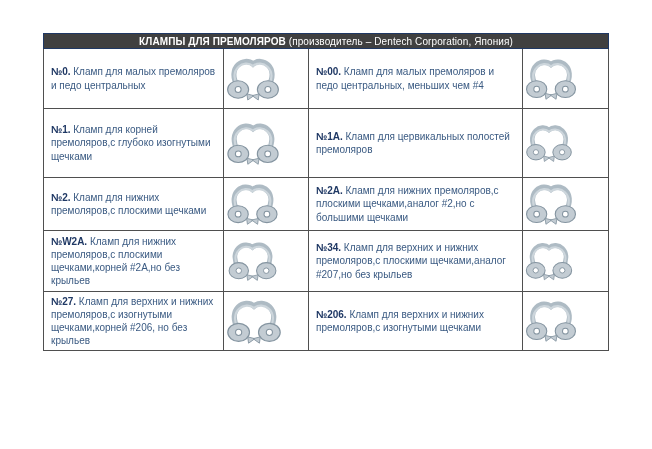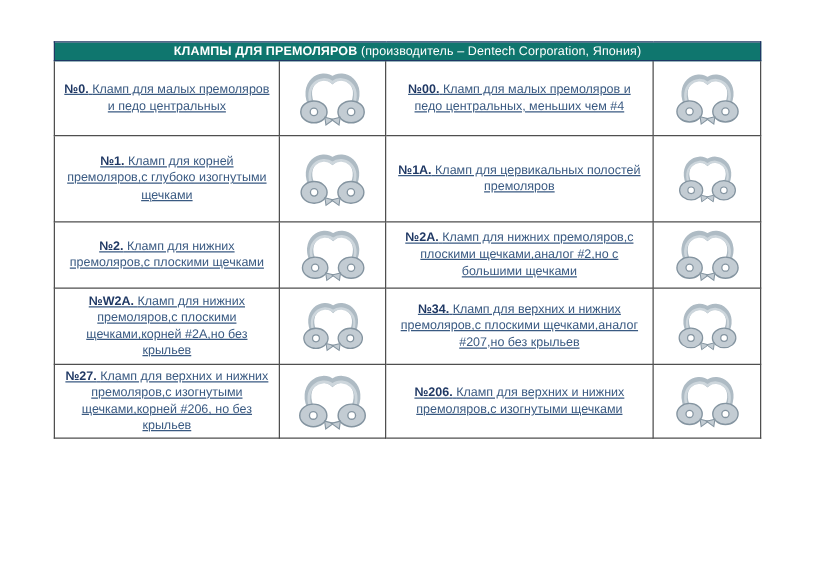--- a/index.html
+++ b/index.html
@@ -4,28 +4,28 @@
 <style>
   html,body{margin:0;padding:0;}
   body{
     width:652px;height:449px;background:#ffffff;overflow:hidden;
     font-family:"Liberation Sans", sans-serif;position:relative;
   }
   .table-wrap{position:absolute;left:43px;top:33px;}
   table{border-collapse:collapse;table-layout:fixed;width:565px;}
   col.c1{width:180px;} col.c2{width:85px;} col.c3{width:214px;} col.c4{width:86px;}
   th.title-bar{
-    background:#0f766e;color:#ffffff;font-size:10px;font-weight:normal;
+    background:#404040;color:#ffffff;font-size:10px;font-weight:normal;
     padding:1px 2px;height:12px;border:1px solid #1f3864;text-align:center;
     letter-spacing:.1px;
   }
   th.title-bar .t-bold{font-weight:bold;}
   td{
-    border:1px solid #4f4f4f;text-align:center;vertical-align:middle;
-    padding:2px 7px;font-size:10px;line-height:1.32;color:#3a5a82;text-decoration:underline;
+    border:1px solid #4f4f4f;vertical-align:middle;
+    padding:2px 7px;font-size:10px;line-height:1.32;color:#3a5a82;
   }
   td.img-cell{padding:1px;}
   .num{font-weight:bold;color:#1f3864;}
   tr.r1{height:60px;} tr.r2{height:69px;} tr.r3{height:53px;}
   tr.r4{height:61px;} tr.r5{height:59px;} tr.r6{height:52px;} tr.r7{height:56px;}
   .clamp{display:inline-block;vertical-align:middle;}
   .defs{position:absolute;width:0;height:0;overflow:hidden;}
 </style>
 </head>
 <body>

